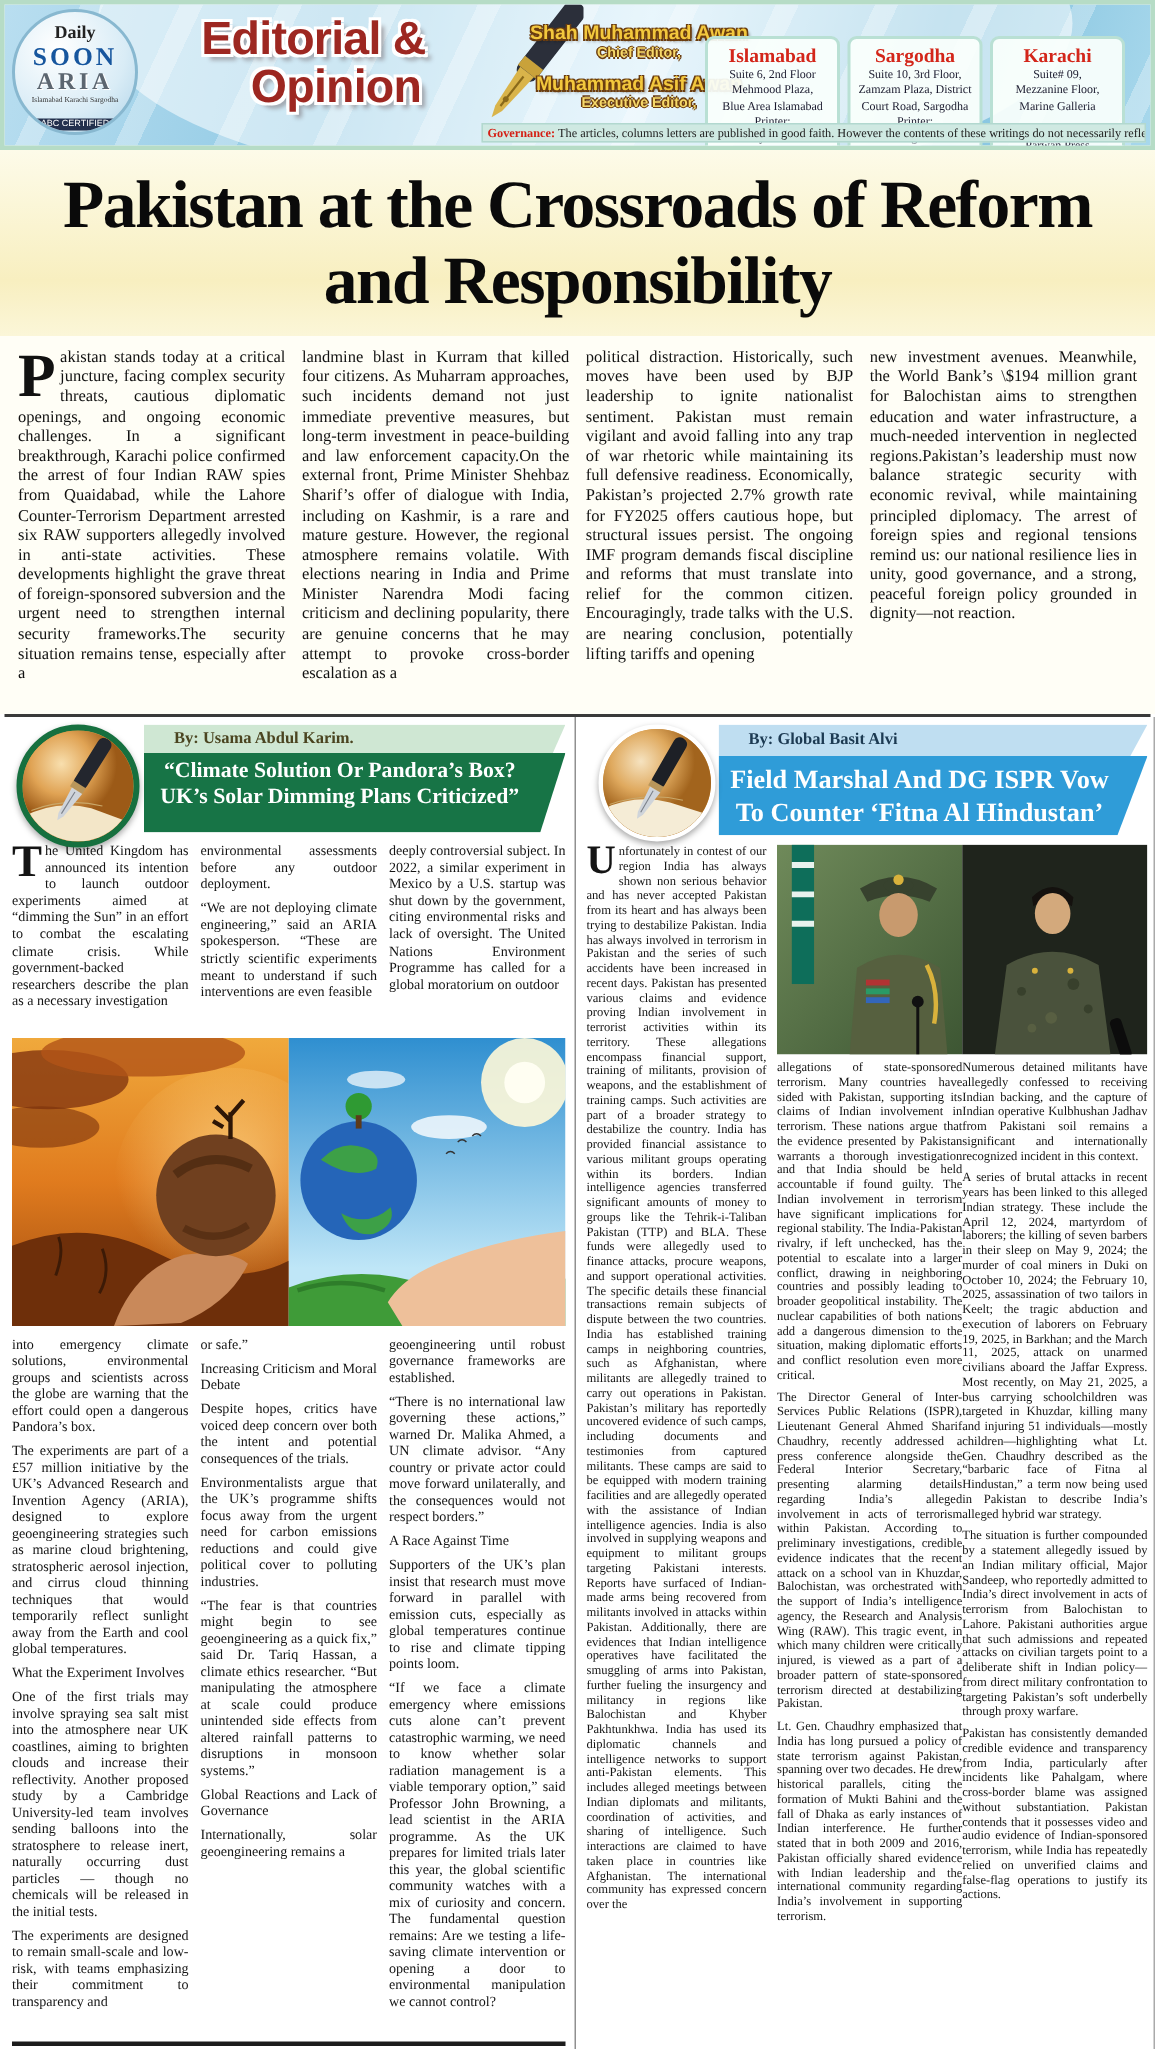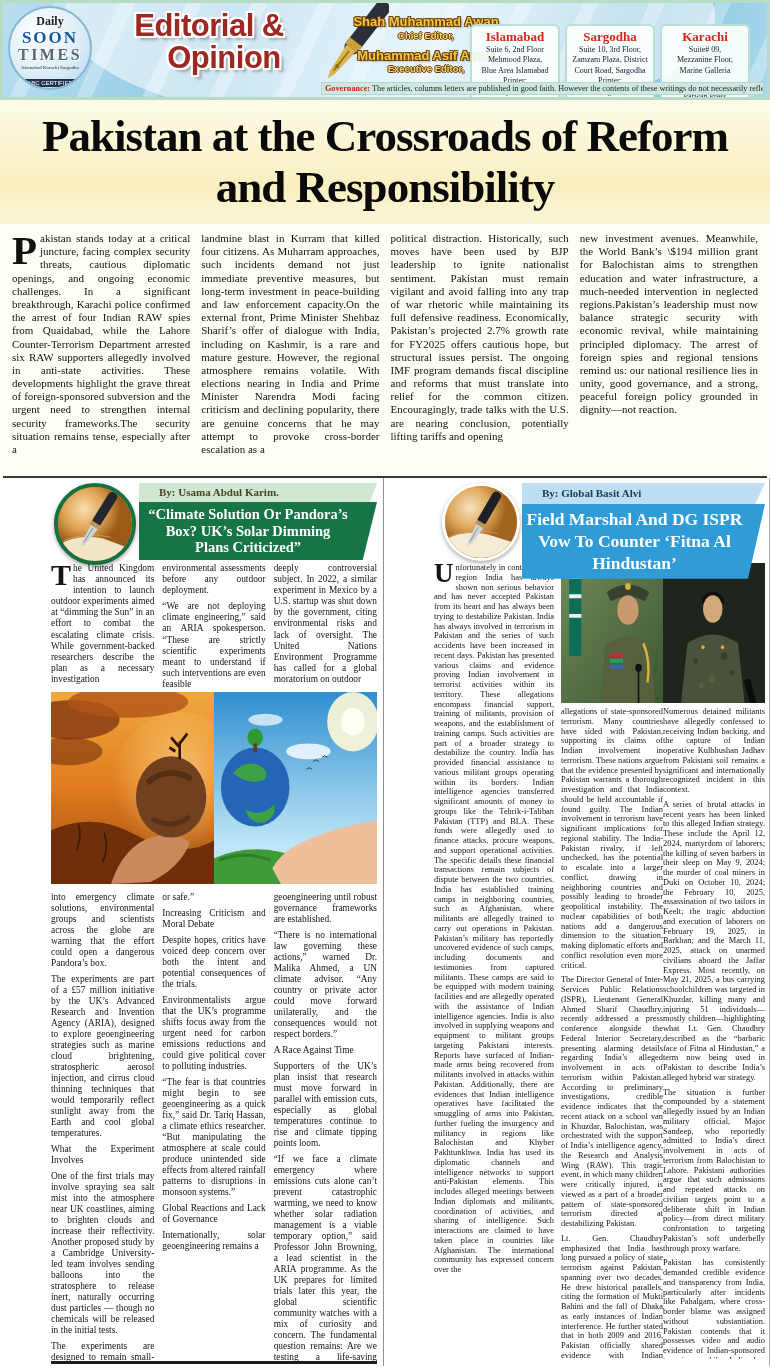--- a/index.html
+++ b/index.html
@@ -44,21 +44,21 @@
 
   
   .ed-cols { display:grid; grid-template-columns:repeat(4,1fr); gap:11px; padding:8px 12px; height:252px; overflow:hidden; background:#fffef6; }
   .ed-col { font-size:11px; line-height:1.2; text-align:justify; color:#111; }
   .dropcap-lg { float:left; font-size:41px; line-height:.8; font-weight:bold; padding:2px 3px 0 0; }
   .divider { border:none; border-top:2.5px solid #3a3a3a; margin:0 3px; }
 
   
   .bottom { display:grid; grid-template-columns:379px 8px 1fr; height:888px; border-right:1px solid #aaa; }
   .vline { background:linear-gradient(#909090,#909090) center/1px 100% no-repeat; }
-  .art { overflow:hidden;margin-left:43px; }
+  .art { overflow:hidden; }
   .la { padding:5px 2px 0 8px; }
   .ra { padding:5px 4px 0 4px; }
 
   .art-head { position:relative; height:76px; margin-bottom:4px; }
   .photo-circle { position:absolute; left:3px; top:0; width:82px; height:82px; border-radius:50%; overflow:hidden; z-index:2;
     border:4px solid #16703f; box-shadow:0 2px 4px rgba(0,0,0,.35); background:#d89b4a; }
   .photo-circle svg { width:100%; height:100%; display:block; }
   .ra .photo-circle { border:3px solid #fff; width:78px; height:78px; left:8px; }
   .banners { margin-left:88px; }
   .by-strip { height:19px; background:#cfe7d3; clip-path:polygon(0 0,100% 0,97% 100%,0 100%);
@@ -84,21 +84,21 @@
 </style>
 </head>
 <body>
 
 <div class="masthead">
   <div class="swoosh"></div>
 
   <div class="logo">
     <div class="logo-daily">Daily</div>
     <div class="logo-soon">SOON</div>
-    <div class="logo-times">TIMES</div>
+    <div class="logo-times">ARIA</div>
     <div class="logo-cities">Islamabad  Karachi  Sargodha</div>
     <div class="logo-badge">ABC CERTIFIED</div>
   </div>
 
   <div class="eo-title">
     <div>Editorial &amp;</div>
     <div class="eo-l2">Opinion</div>
   </div>
 
   <svg class="pen-graphic" viewBox="0 0 80 100">

